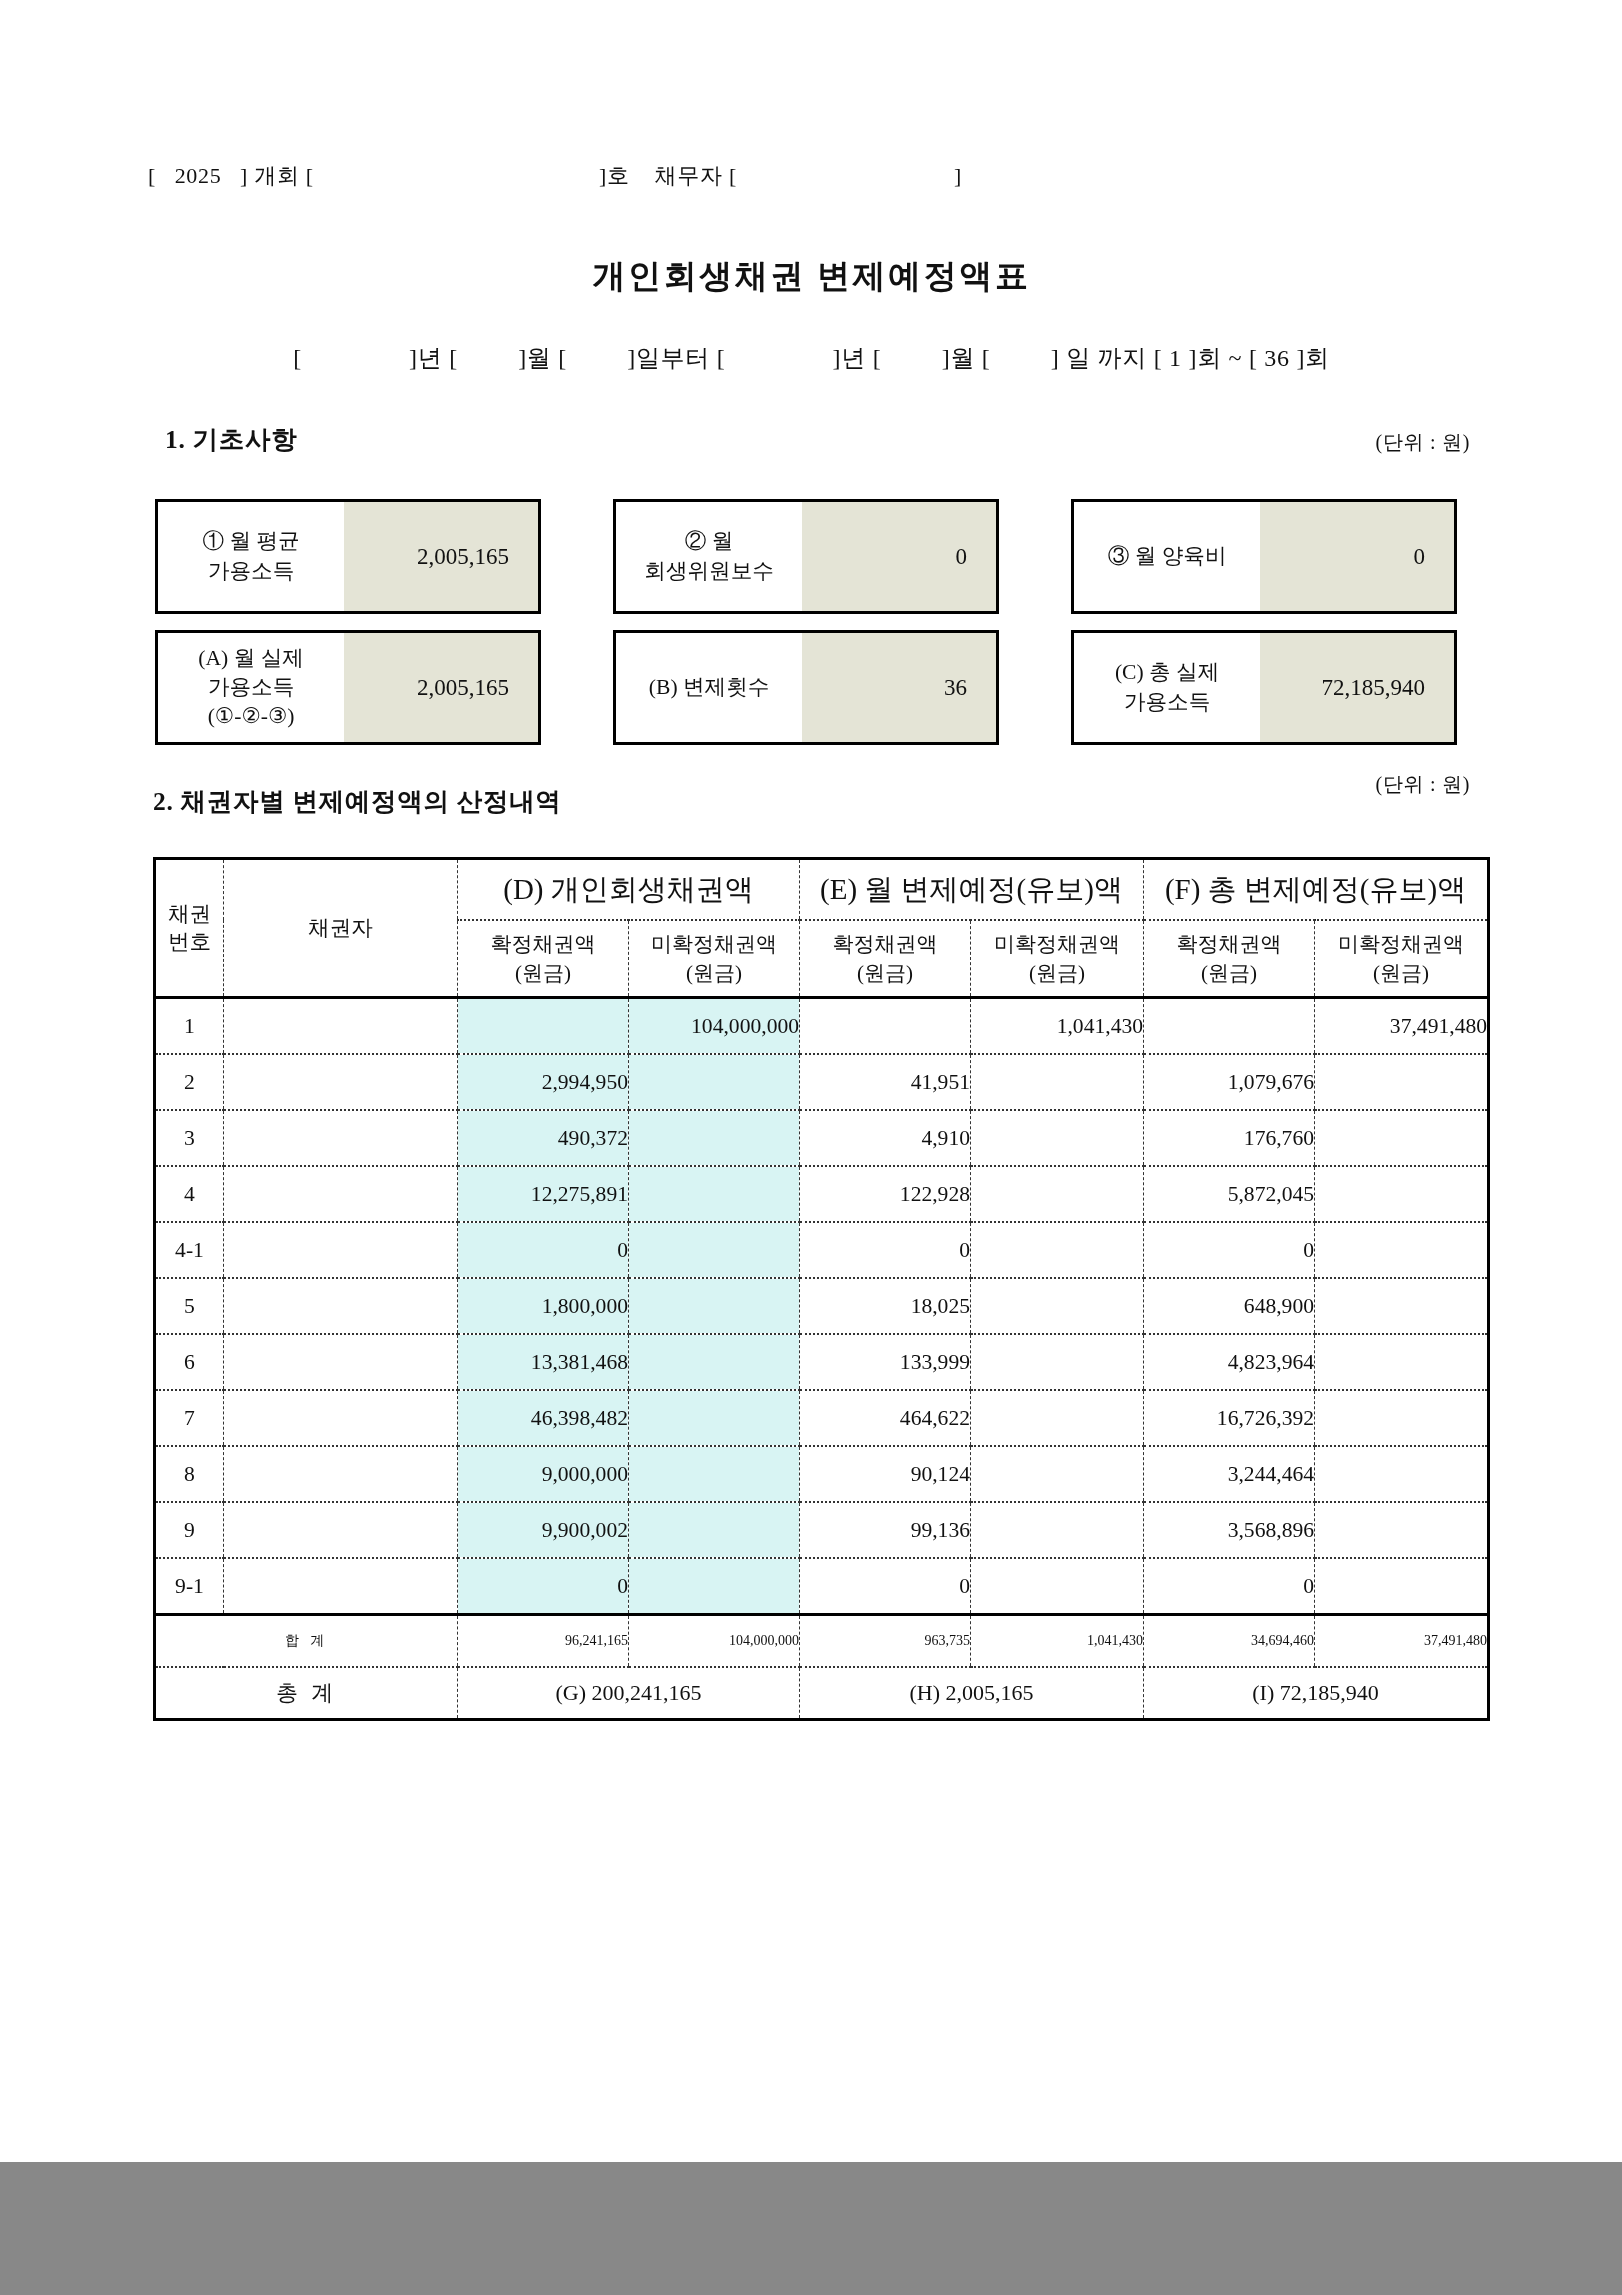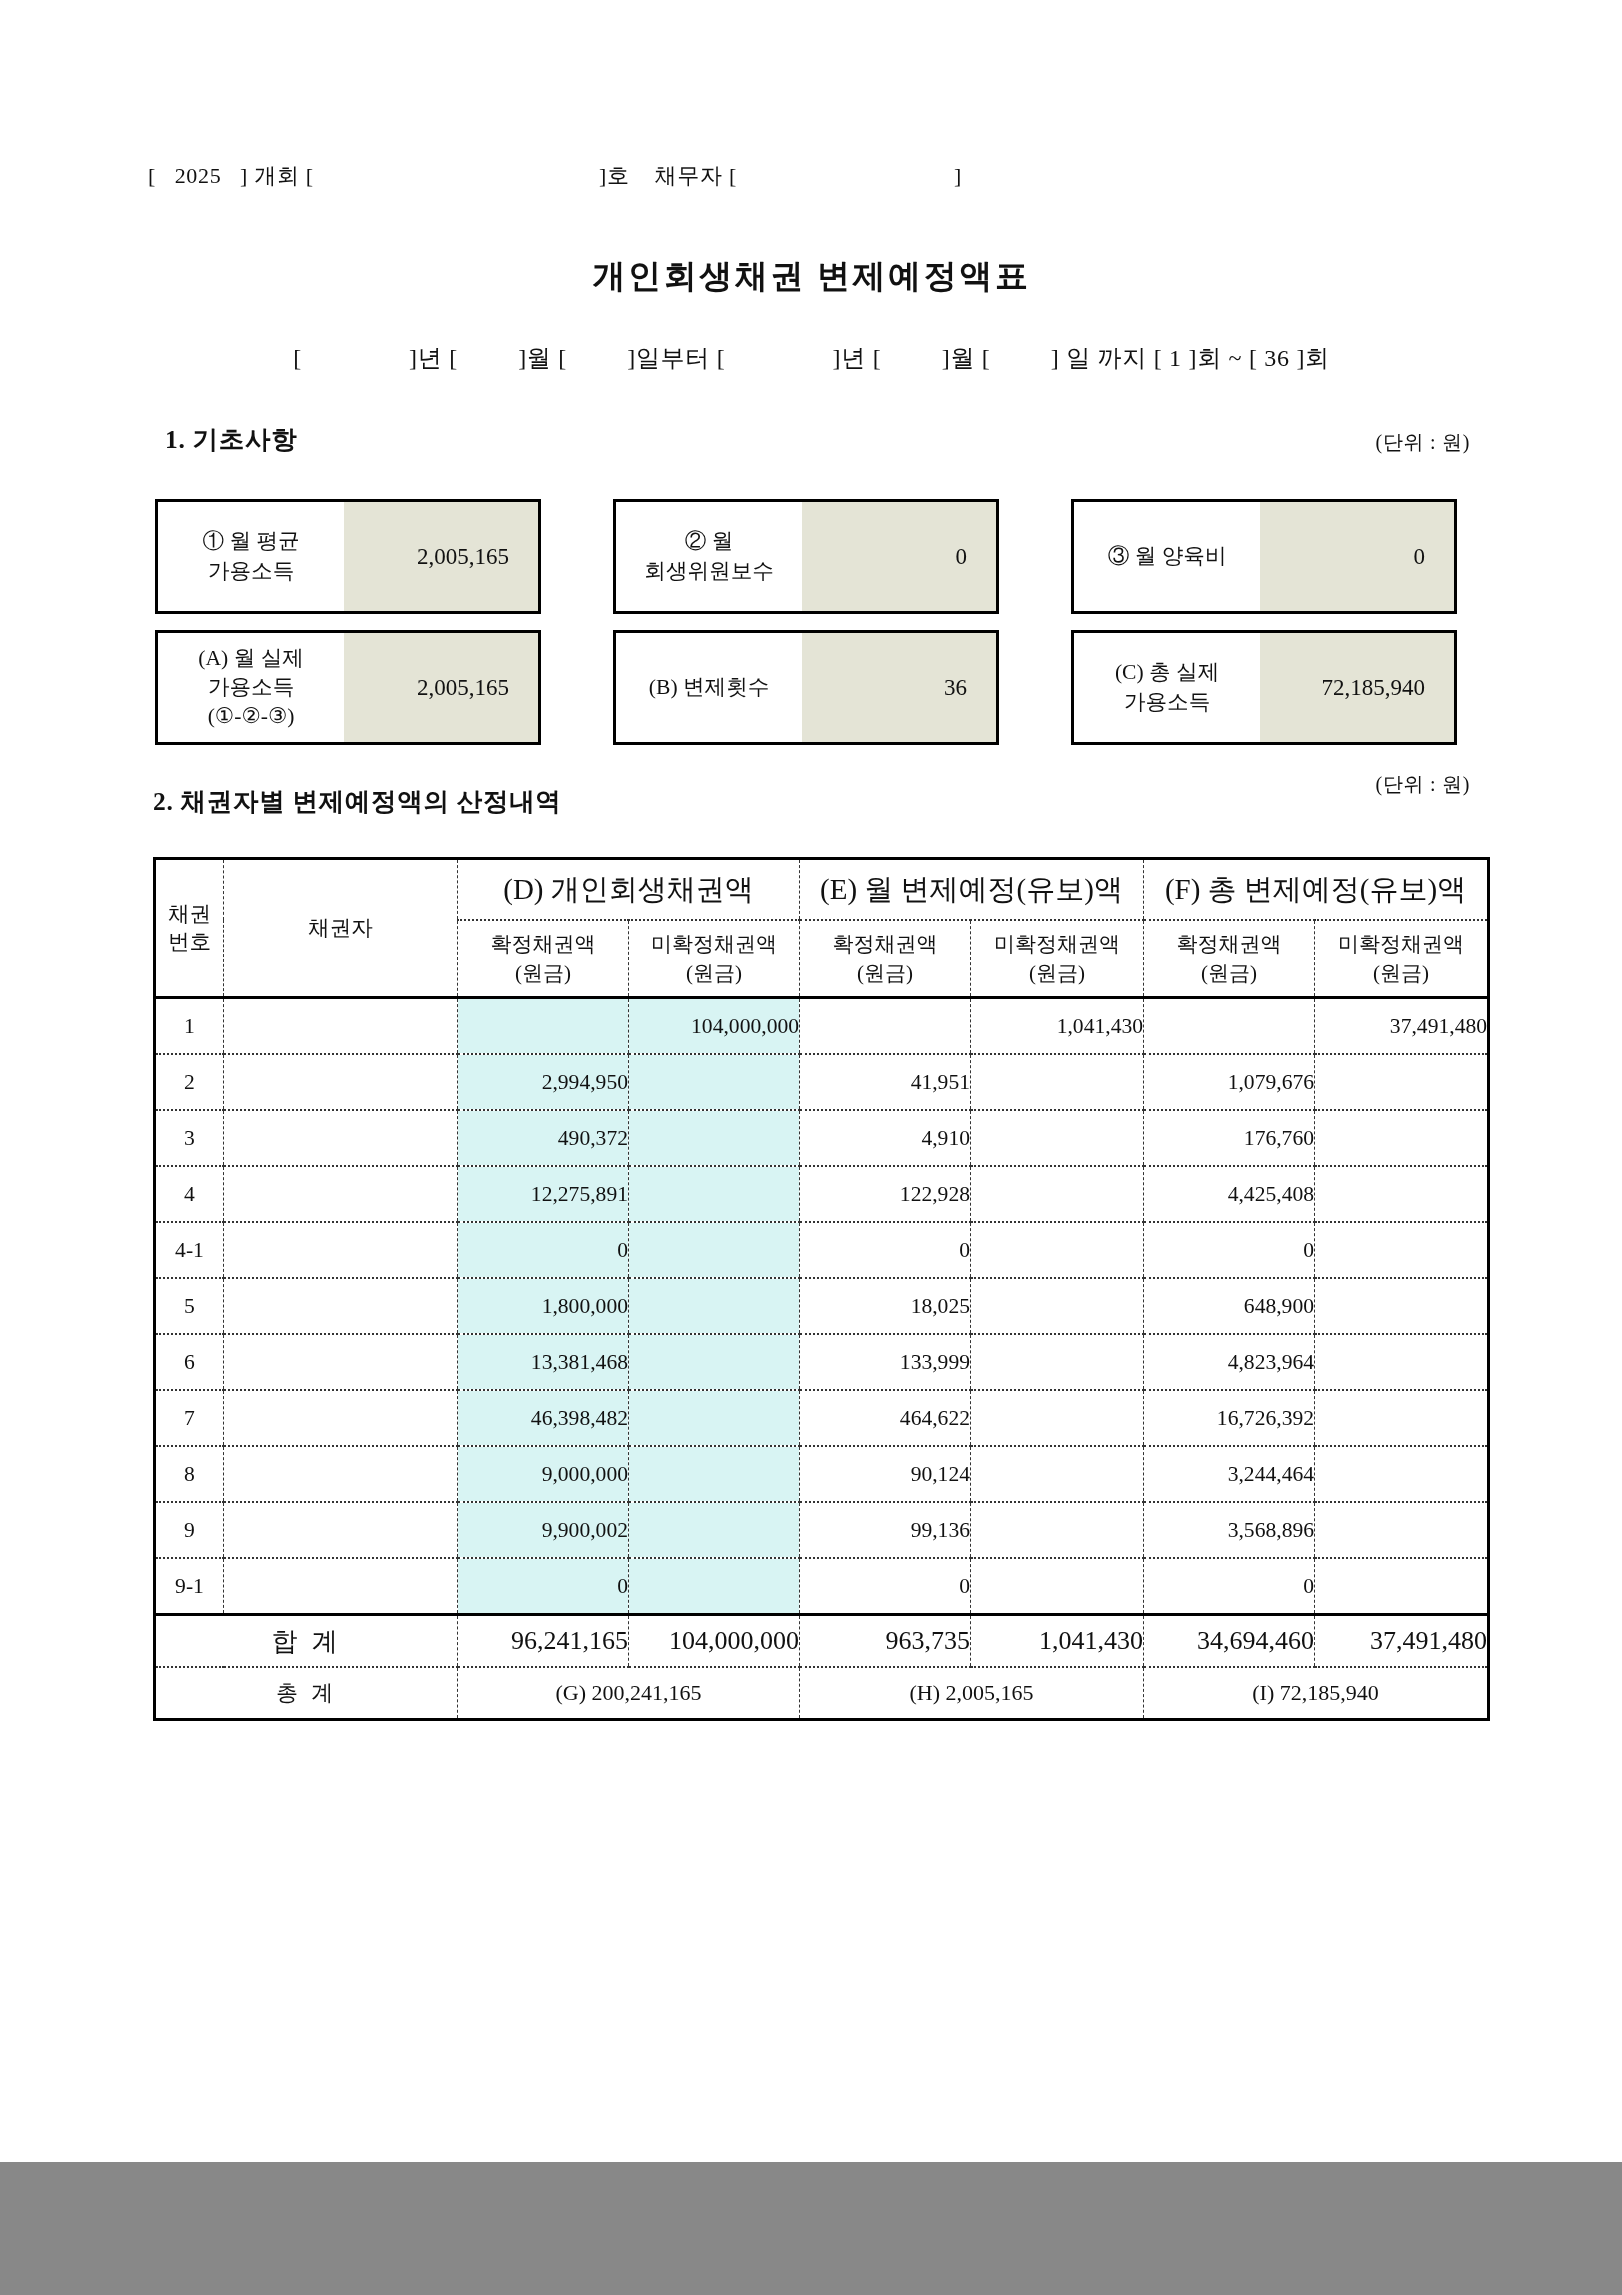--- a/index.html
+++ b/index.html
@@ -63,21 +63,21 @@
   .v{border-left:1.3px dashed #333;}
   th.grp{height:59px;text-align:center;font-size:29px;border-bottom:2px dotted #333;}
   th.side{border-bottom:3.3px solid #000;text-align:center;font-size:21.6px;line-height:1.3;}
   th.sub{height:75px;text-align:center;font-size:21px;line-height:1.35;border-bottom:3.3px solid #000;}
   td.num{height:54px;text-align:right;padding-right:18.3px;border-bottom:2px dotted #333;}
   td.rowno{height:54px;text-align:center;border-bottom:2px dotted #333;}
   td.creditor{border-bottom:2px dotted #333;}
   td.cyan{background:var(--claim_col_bg);}
   tr.total td{
     height:50px;border-top:3.9px solid #000;border-bottom:2px dotted #333;
-    font-size:26px;
+    font-size:14px;
   }
   tr.gtotal td{height:50px;text-align:center;font-size:22px;}
   td.tlabel{text-align:center;letter-spacing:3.9px;}
   tr.total td.num{border-top:3.9px solid #000;}
 </style>
 </head>
 <body>
 
 <div class="page">
 
@@ -195,21 +195,21 @@
           <td class="num v">176,760</td>
           <td class="num v"></td>
         </tr>
         <tr>
           <td class="rowno">4</td>
           <td class="creditor v"></td>
           <td class="num v cyan">12,275,891</td>
           <td class="num v cyan"></td>
           <td class="num v">122,928</td>
           <td class="num v"></td>
-          <td class="num v">4,425,408</td>
+          <td class="num v">5,872,045</td>
           <td class="num v"></td>
         </tr>
         <tr>
           <td class="rowno">4-1</td>
           <td class="creditor v"></td>
           <td class="num v cyan">0</td>
           <td class="num v cyan"></td>
           <td class="num v">0</td>
           <td class="num v"></td>
           <td class="num v">0</td>

